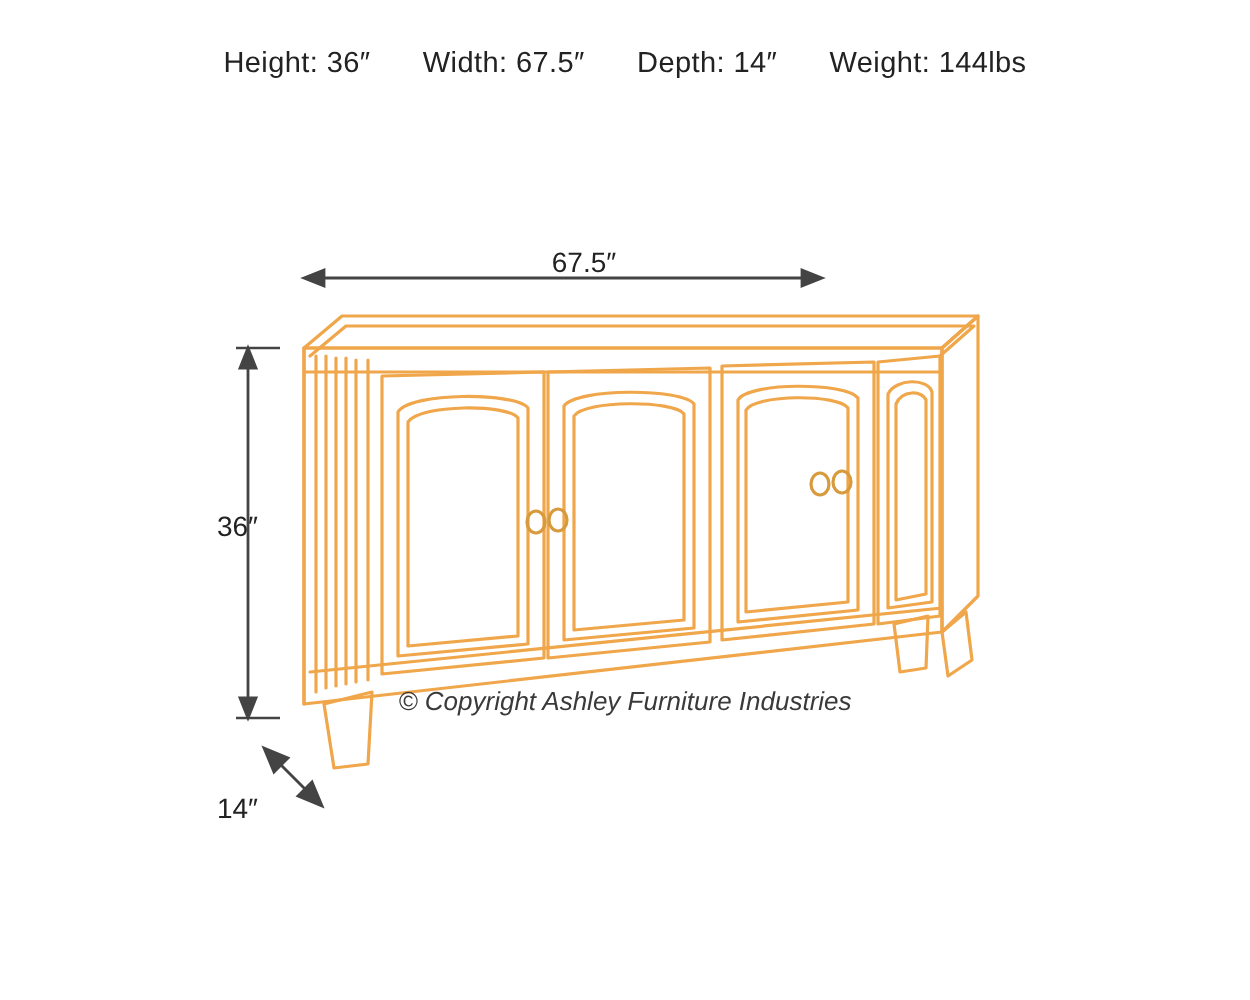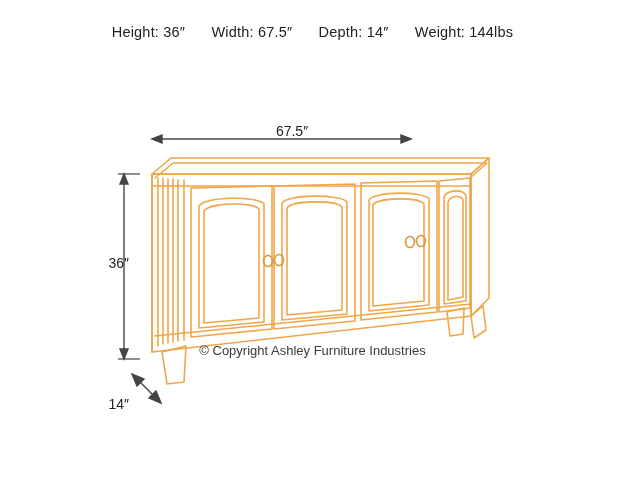--- a/index.html
+++ b/index.html
@@ -36,20 +36,21 @@
     white-space: nowrap;
   }
   .copyright {
     position: absolute;
     bottom: 22px;
     left: 0;
     width: 625px;
     text-align: center;
     font-size: 13px;
     color: #3a3a3a;
+    font-style: italic;
   }
   svg.diagram {
     position: absolute;
     left: 0;
     top: 0;
     width: 625px;
     height: 500px;
   }
   .dimlabel {
     font-family: "Liberation Sans", sans-serif;

